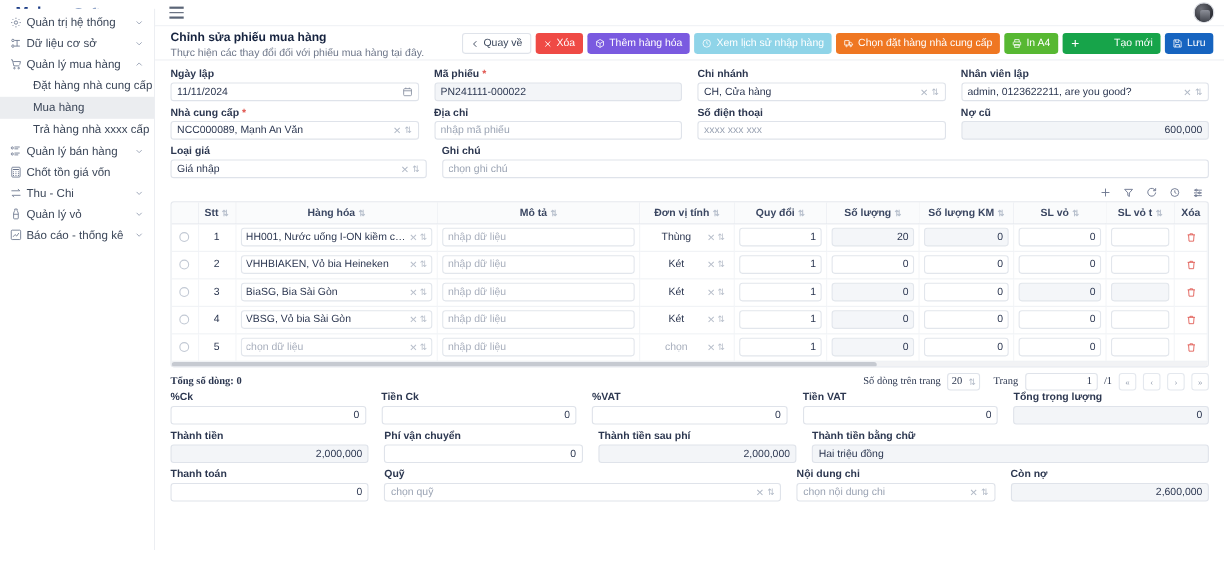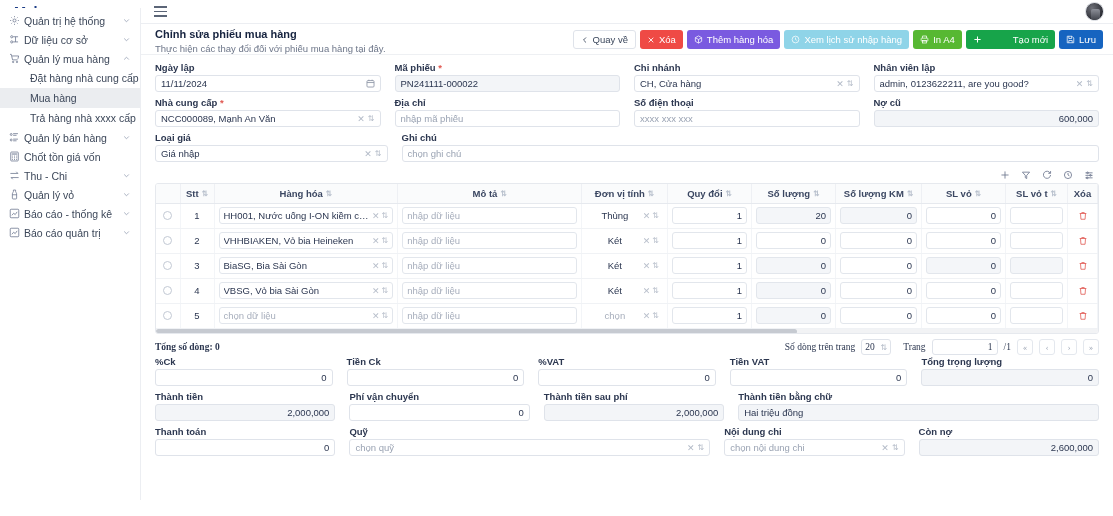--- a/index.html
+++ b/index.html
@@ -318,34 +318,20 @@
             <path d="M4.2 10.6l2.6-3 2.2 2 2.8-4"></path>
           </svg>
         </span>
         <span class="nav-label">Báo cáo - thống kê</span>
         <span class="chev">
           <svg width="9" height="9" viewBox="0 0 14 14" fill="none" stroke="currentColor" stroke-width="1.3">
             <path d="M3.4 5.4L7 9l3.6-3.6"></path>
           </svg>
         </span>
       </div>
-      <div class="nav-item">
-        <span class="nav-ic">
-          <svg width="11" height="11" viewBox="0 0 16 16" fill="none" stroke="currentColor" stroke-width="1.1">
-            <rect x="1.8" y="1.8" width="12.4" height="12.4" rx="1.3"></rect>
-            <path d="M4.2 10.6l2.6-3 2.2 2 2.8-4"></path>
-          </svg>
-        </span>
-        <span class="nav-label">Báo cáo quản trị</span>
-        <span class="chev">
-          <svg width="9" height="9" viewBox="0 0 14 14" fill="none" stroke="currentColor" stroke-width="1.3">
-            <path d="M3.4 5.4L7 9l3.6-3.6"></path>
-          </svg>
-        </span>
-      </div>
     </div>
 
   <div class="main">
 
     <div class="page-head">
       <div class="page-title">Chỉnh sửa phiếu mua hàng</div>
       <div class="page-sub">Thực hiện các thay đổi đối với phiếu mua hàng tại đây.</div>
       <div class="toolbar" id="toolbar">
           <div class="tb-btn ghost">
             <span class="tb-ic">
@@ -373,20 +359,31 @@
             <span>Thêm hàng hóa</span>
           </div>
           <div class="tb-btn" style="background: rgb(143, 212, 232);">
             <span class="tb-ic">
               <svg width="9" height="9" viewBox="0 0 16 16" fill="none" stroke="currentColor" stroke-width="1.3">
                 <circle cx="8" cy="8" r="6"></circle>
                 <path d="M8 4.6V8l2.4 1.5"></path>
               </svg>
             </span>
             <span>Xem lịch sử nhập hàng</span>
+          </div>
+          <div class="tb-btn" style="background: rgb(239, 119, 34);">
+            <span class="tb-ic">
+              <svg width="9" height="9" viewBox="0 0 16 16" fill="none" stroke="currentColor" stroke-width="1.3">
+                <path d="M1.6 3.4h7.2v7.2H1.6z"></path>
+                <path d="M8.8 6.2h2.8l2.8 2.6v1.8H8.8z"></path>
+                <circle cx="4.6" cy="12.2" r="1.2"></circle>
+                <circle cx="11.4" cy="12.2" r="1.2"></circle>
+              </svg>
+            </span>
+            <span>Chọn đặt hàng nhà cung cấp</span>
           </div>
           <div class="tb-btn" style="background: rgb(87, 184, 50);">
             <span class="tb-ic">
               <svg width="9" height="9" viewBox="0 0 16 16" fill="none" stroke="currentColor" stroke-width="1.3">
                 <path d="M4.4 5.6V1.8h7.2v3.8"></path>
                 <rect x="2" y="5.6" width="12" height="5.2" rx="1"></rect>
                 <rect x="4.4" y="9.6" width="7.2" height="4.6"></rect>
               </svg>
             </span>
             <span>In A4</span>

